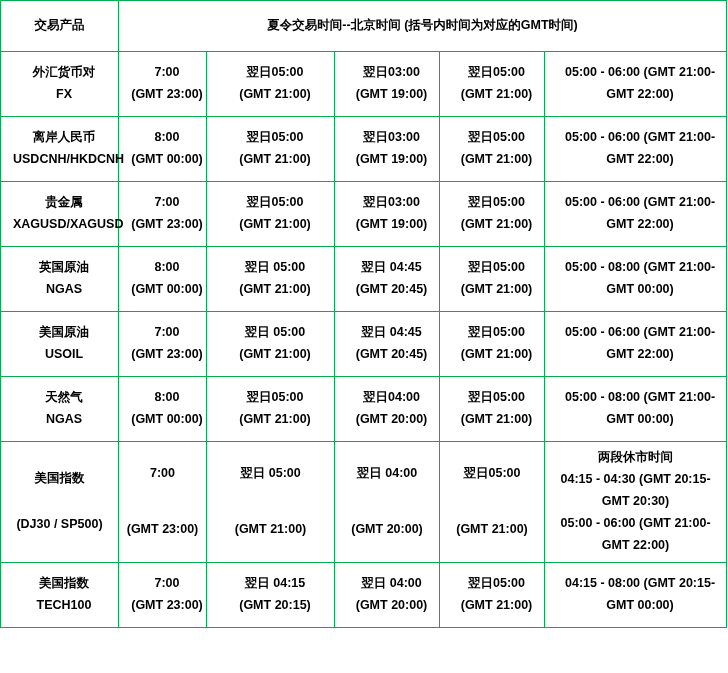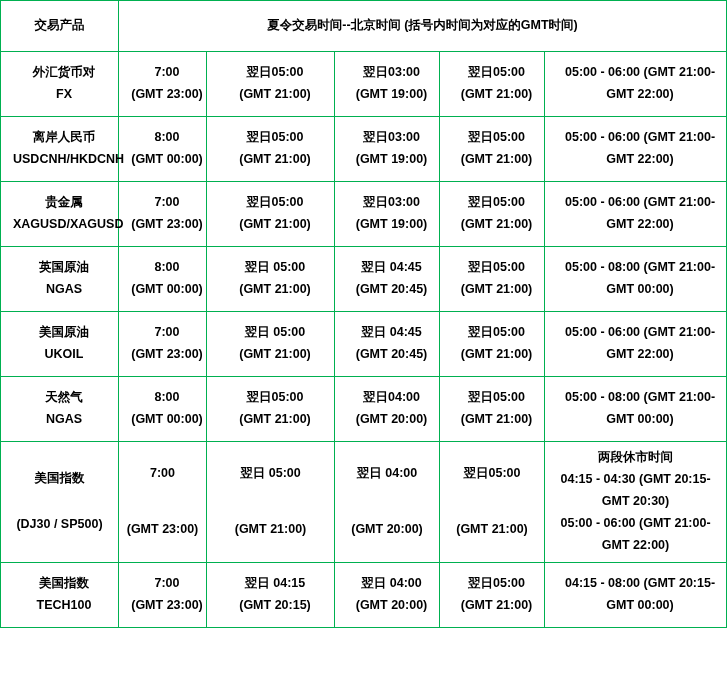--- a/index.html
+++ b/index.html
@@ -163,21 +163,21 @@
         <span class="cell-line">(GMT 21:00)</span>
       </td>
       <td>
         <span class="gmt-block">05:00 - 08:00 (GMT 21:00- GMT 00:00)</span>
       </td>
     </tr>
 
     <tr class="data-row">
       <td>
         <span class="cell-line">美国原油</span>
-        <span class="cell-line">UKOIL</span>
+        <span class="cell-line">USOIL</span>
       </td>
       <td>
         <span class="cell-line">7:00</span>
         <span class="cell-line">(GMT 23:00)</span>
       </td>
       <td>
         <span class="cell-line">翌日 05:00</span>
         <span class="cell-line">(GMT 21:00)</span>
       </td>
       <td>

